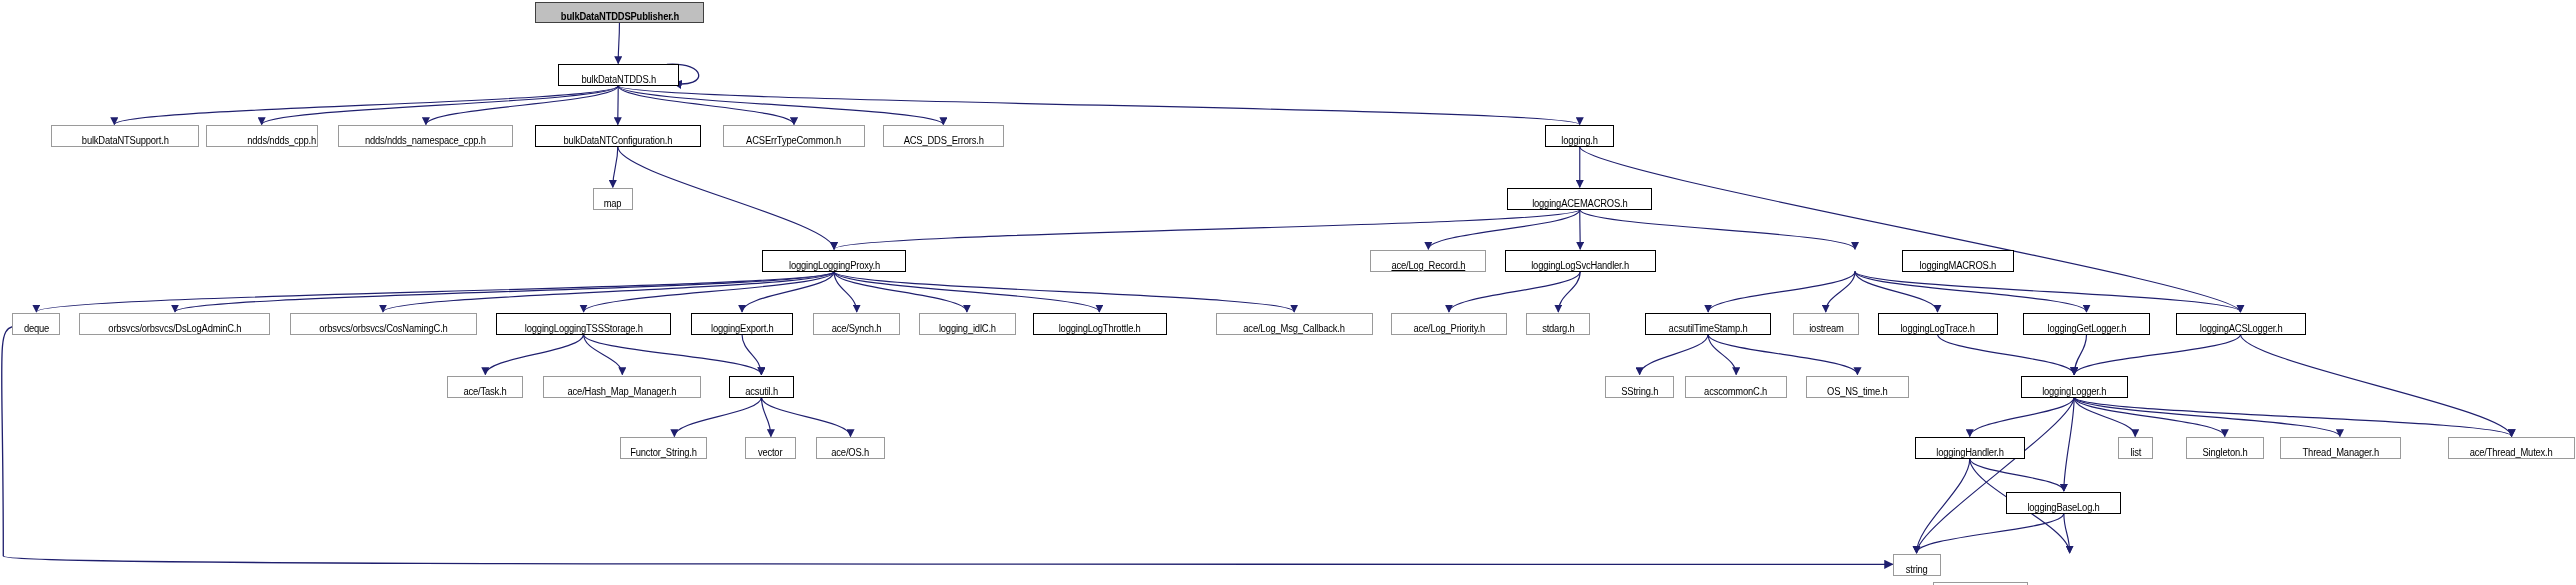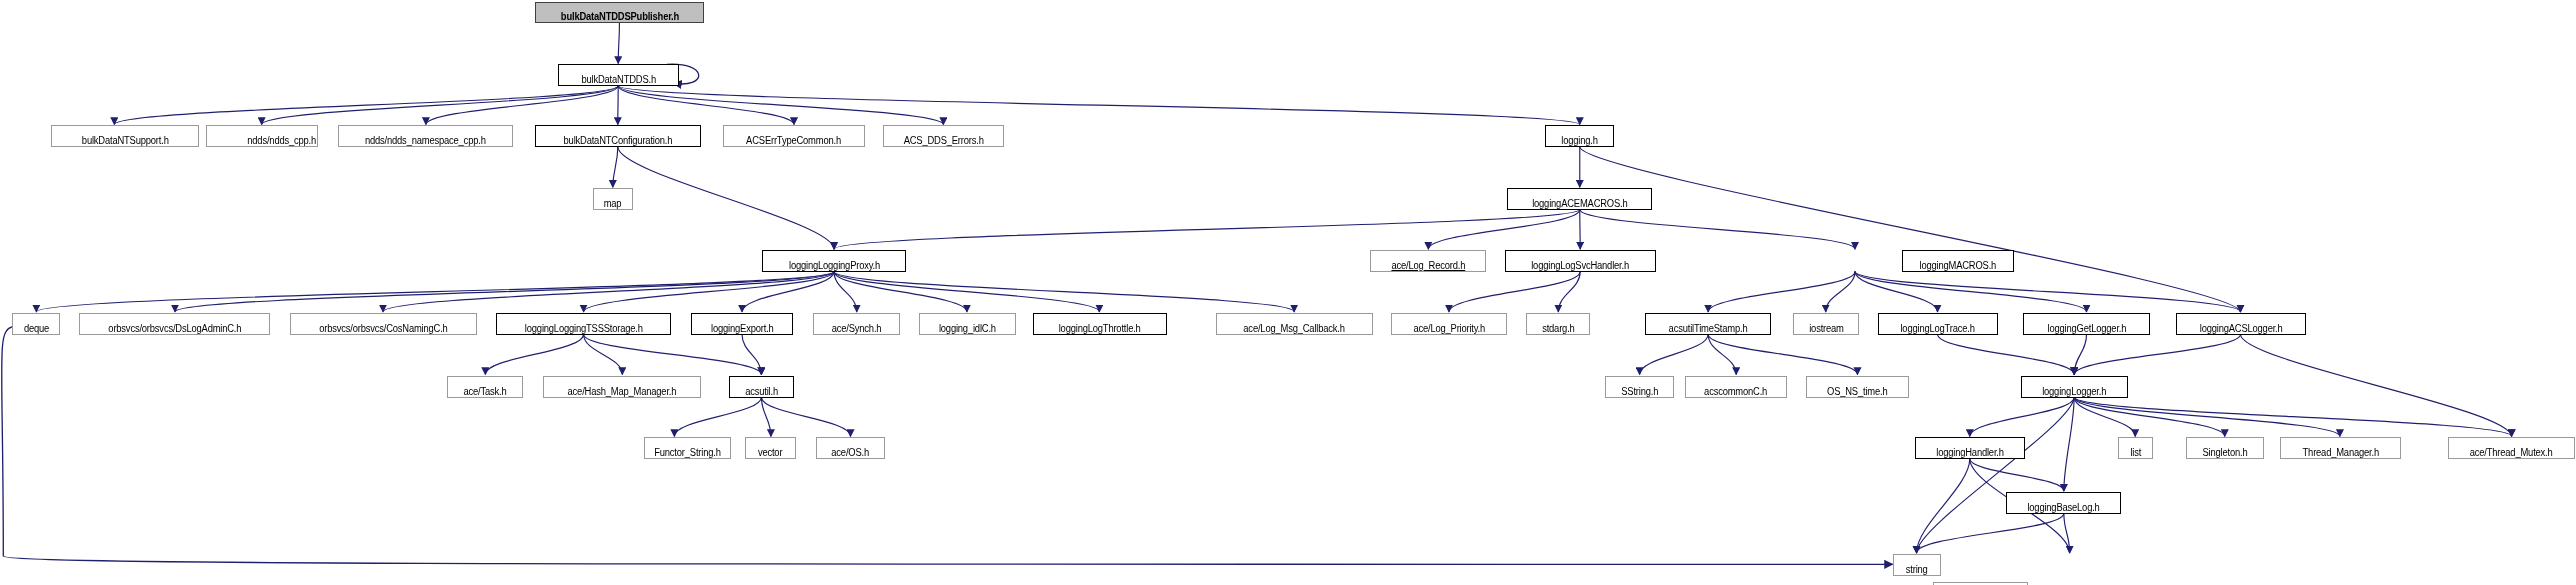--- a/index.html
+++ b/index.html
@@ -236,21 +236,21 @@
       </div>
       <div class="node" style="left: 1685px; top: 376px; width: 102px;">
         <span class="label">acscommonC.h</span>
       </div>
       <div class="node" style="left: 1806px; top: 376px; width: 103px;">
         <span class="label">OS_NS_time.h</span>
       </div>
       <div class="node bold" style="left: 2021px; top: 376px; width: 107px;">
         <span class="label">loggingLogger.h</span>
       </div>
-      <div class="node" style="left: 620px; top: 437px; width: 87px; margin-left: 24px;">
+      <div class="node" style="left: 620px; top: 437px; width: 87px;">
         <span class="label">Functor_String.h</span>
       </div>
       <div class="node" style="left: 745px; top: 437px; width: 51px;">
         <span class="label">vector</span>
       </div>
       <div class="node" style="left: 816px; top: 437px; width: 69px;">
         <span class="label">ace/OS.h</span>
       </div>
       <div class="node bold" style="left: 1915px; top: 437px; width: 110px;">
         <span class="label">loggingHandler.h</span>

